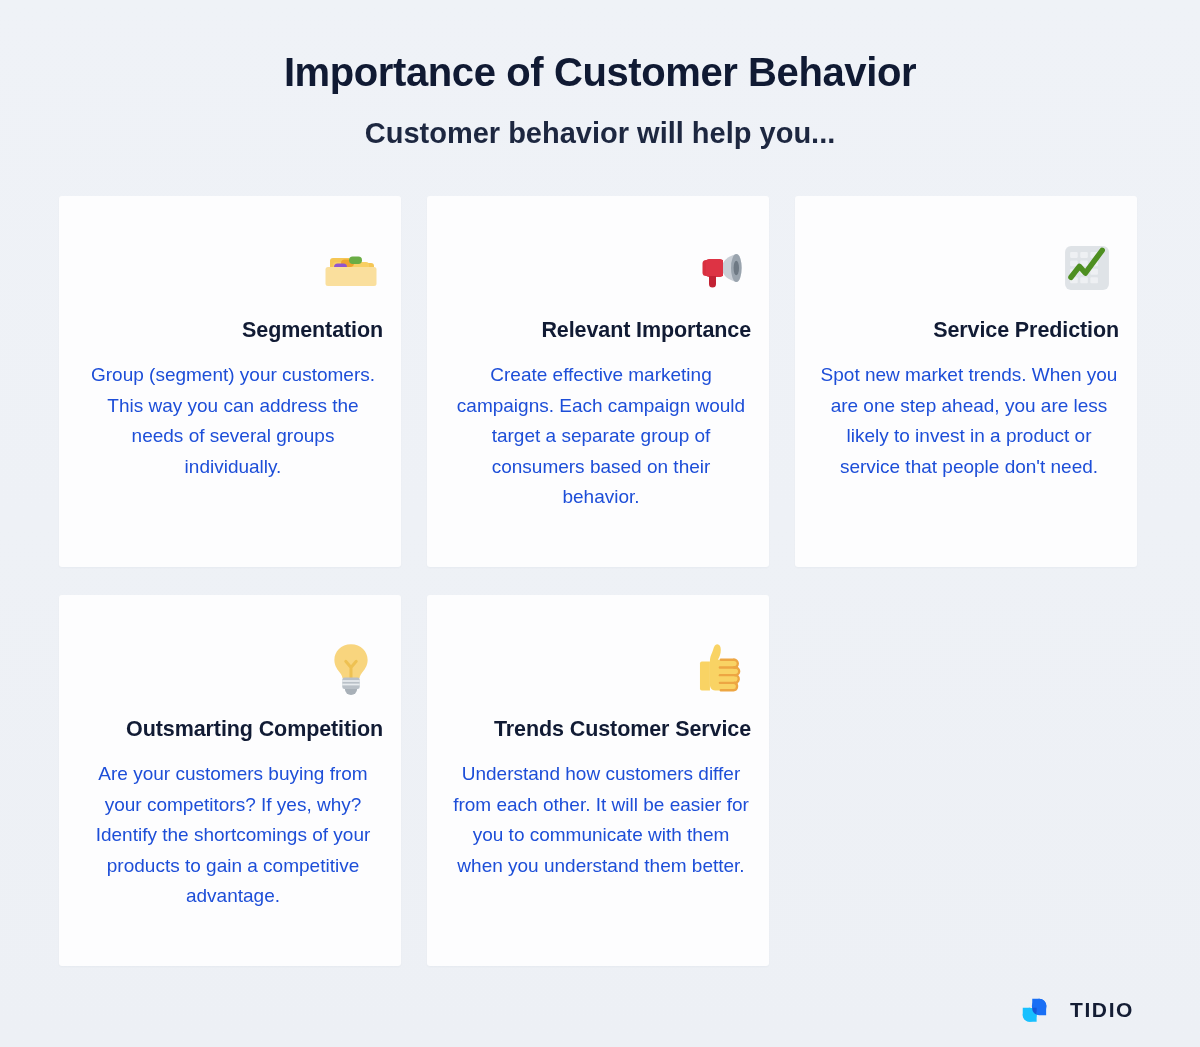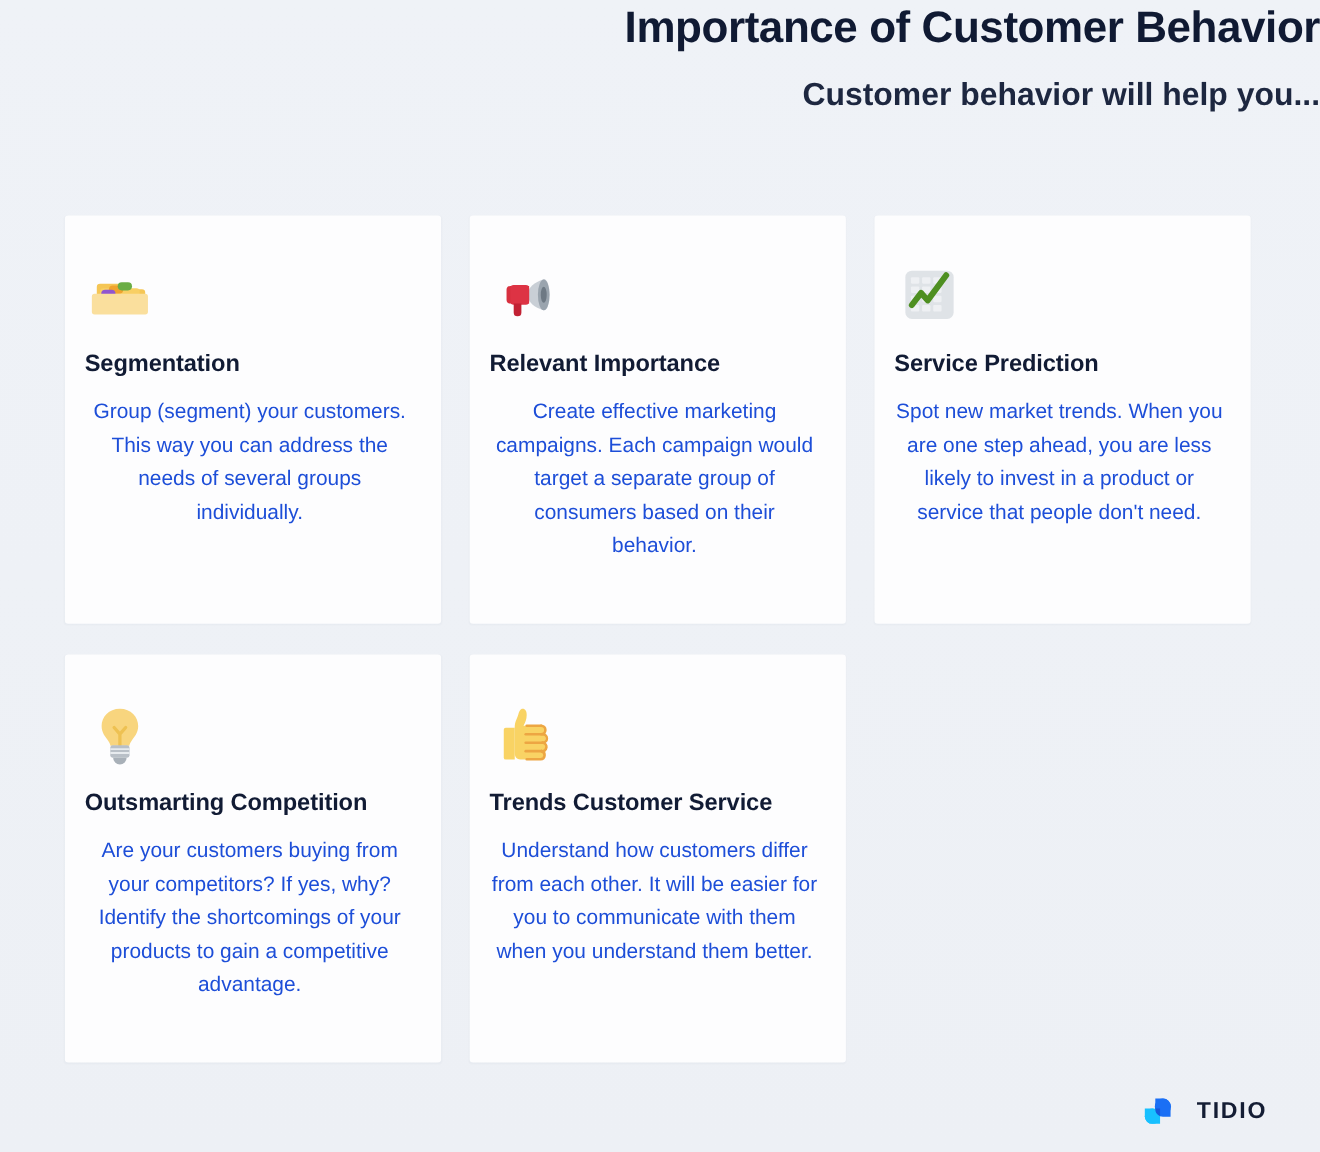--- a/index.html
+++ b/index.html
@@ -18,21 +18,22 @@
   .infographic {
     position: relative;
     width: 1200px;
     height: 1047px;
     box-sizing: border-box;
     background: linear-gradient(180deg, #eff2f7 0%, #edf0f5 100%);
   }
 
   
   .header {
-    text-align: right;
+    padding-top: 47px;
+    text-align: center;
   }
   .main-title {
     margin: 0;
     font-size: 40px;
     line-height: 50px;
     font-weight: bold;
     letter-spacing: -0.4px;
     color: #101a33;
   }
   .sub-title {
@@ -55,21 +56,21 @@
     column-gap: 26px;
     row-gap: 28px;
   }
   .card {
     background: #fdfdfe;
     border-radius: 3px;
     box-sizing: border-box;
     padding: 40px 18px 20px 18px;
     display: flex;
     flex-direction: column;
-    align-items: flex-start;
+    align-items: flex-end;
     box-shadow: 0 1px 2px rgba(32, 48, 86, 0.035);
   }
   .card-icon {
     width: 64px;
     height: 64px;
     display: flex;
     align-items: center;
     justify-content: center;
     margin-bottom: 17px;
   }
@@ -88,21 +89,21 @@
     font-size: 19px;
     line-height: 30.5px;
     color: #1d4ed8;
     text-align: center;
     max-width: 300px;
   }
 
   
   .footer {
     position: absolute;
-    right: 48px;
+    right: 66px;
     bottom: 24px;
     display: flex;
     align-items: center;
     gap: 22px;
   }
   .logo-mark { width: 28px; height: 26px; display: block; }
   .logo-text {
     font-size: 21px;
     font-weight: bold;
     letter-spacing: 1.6px;

